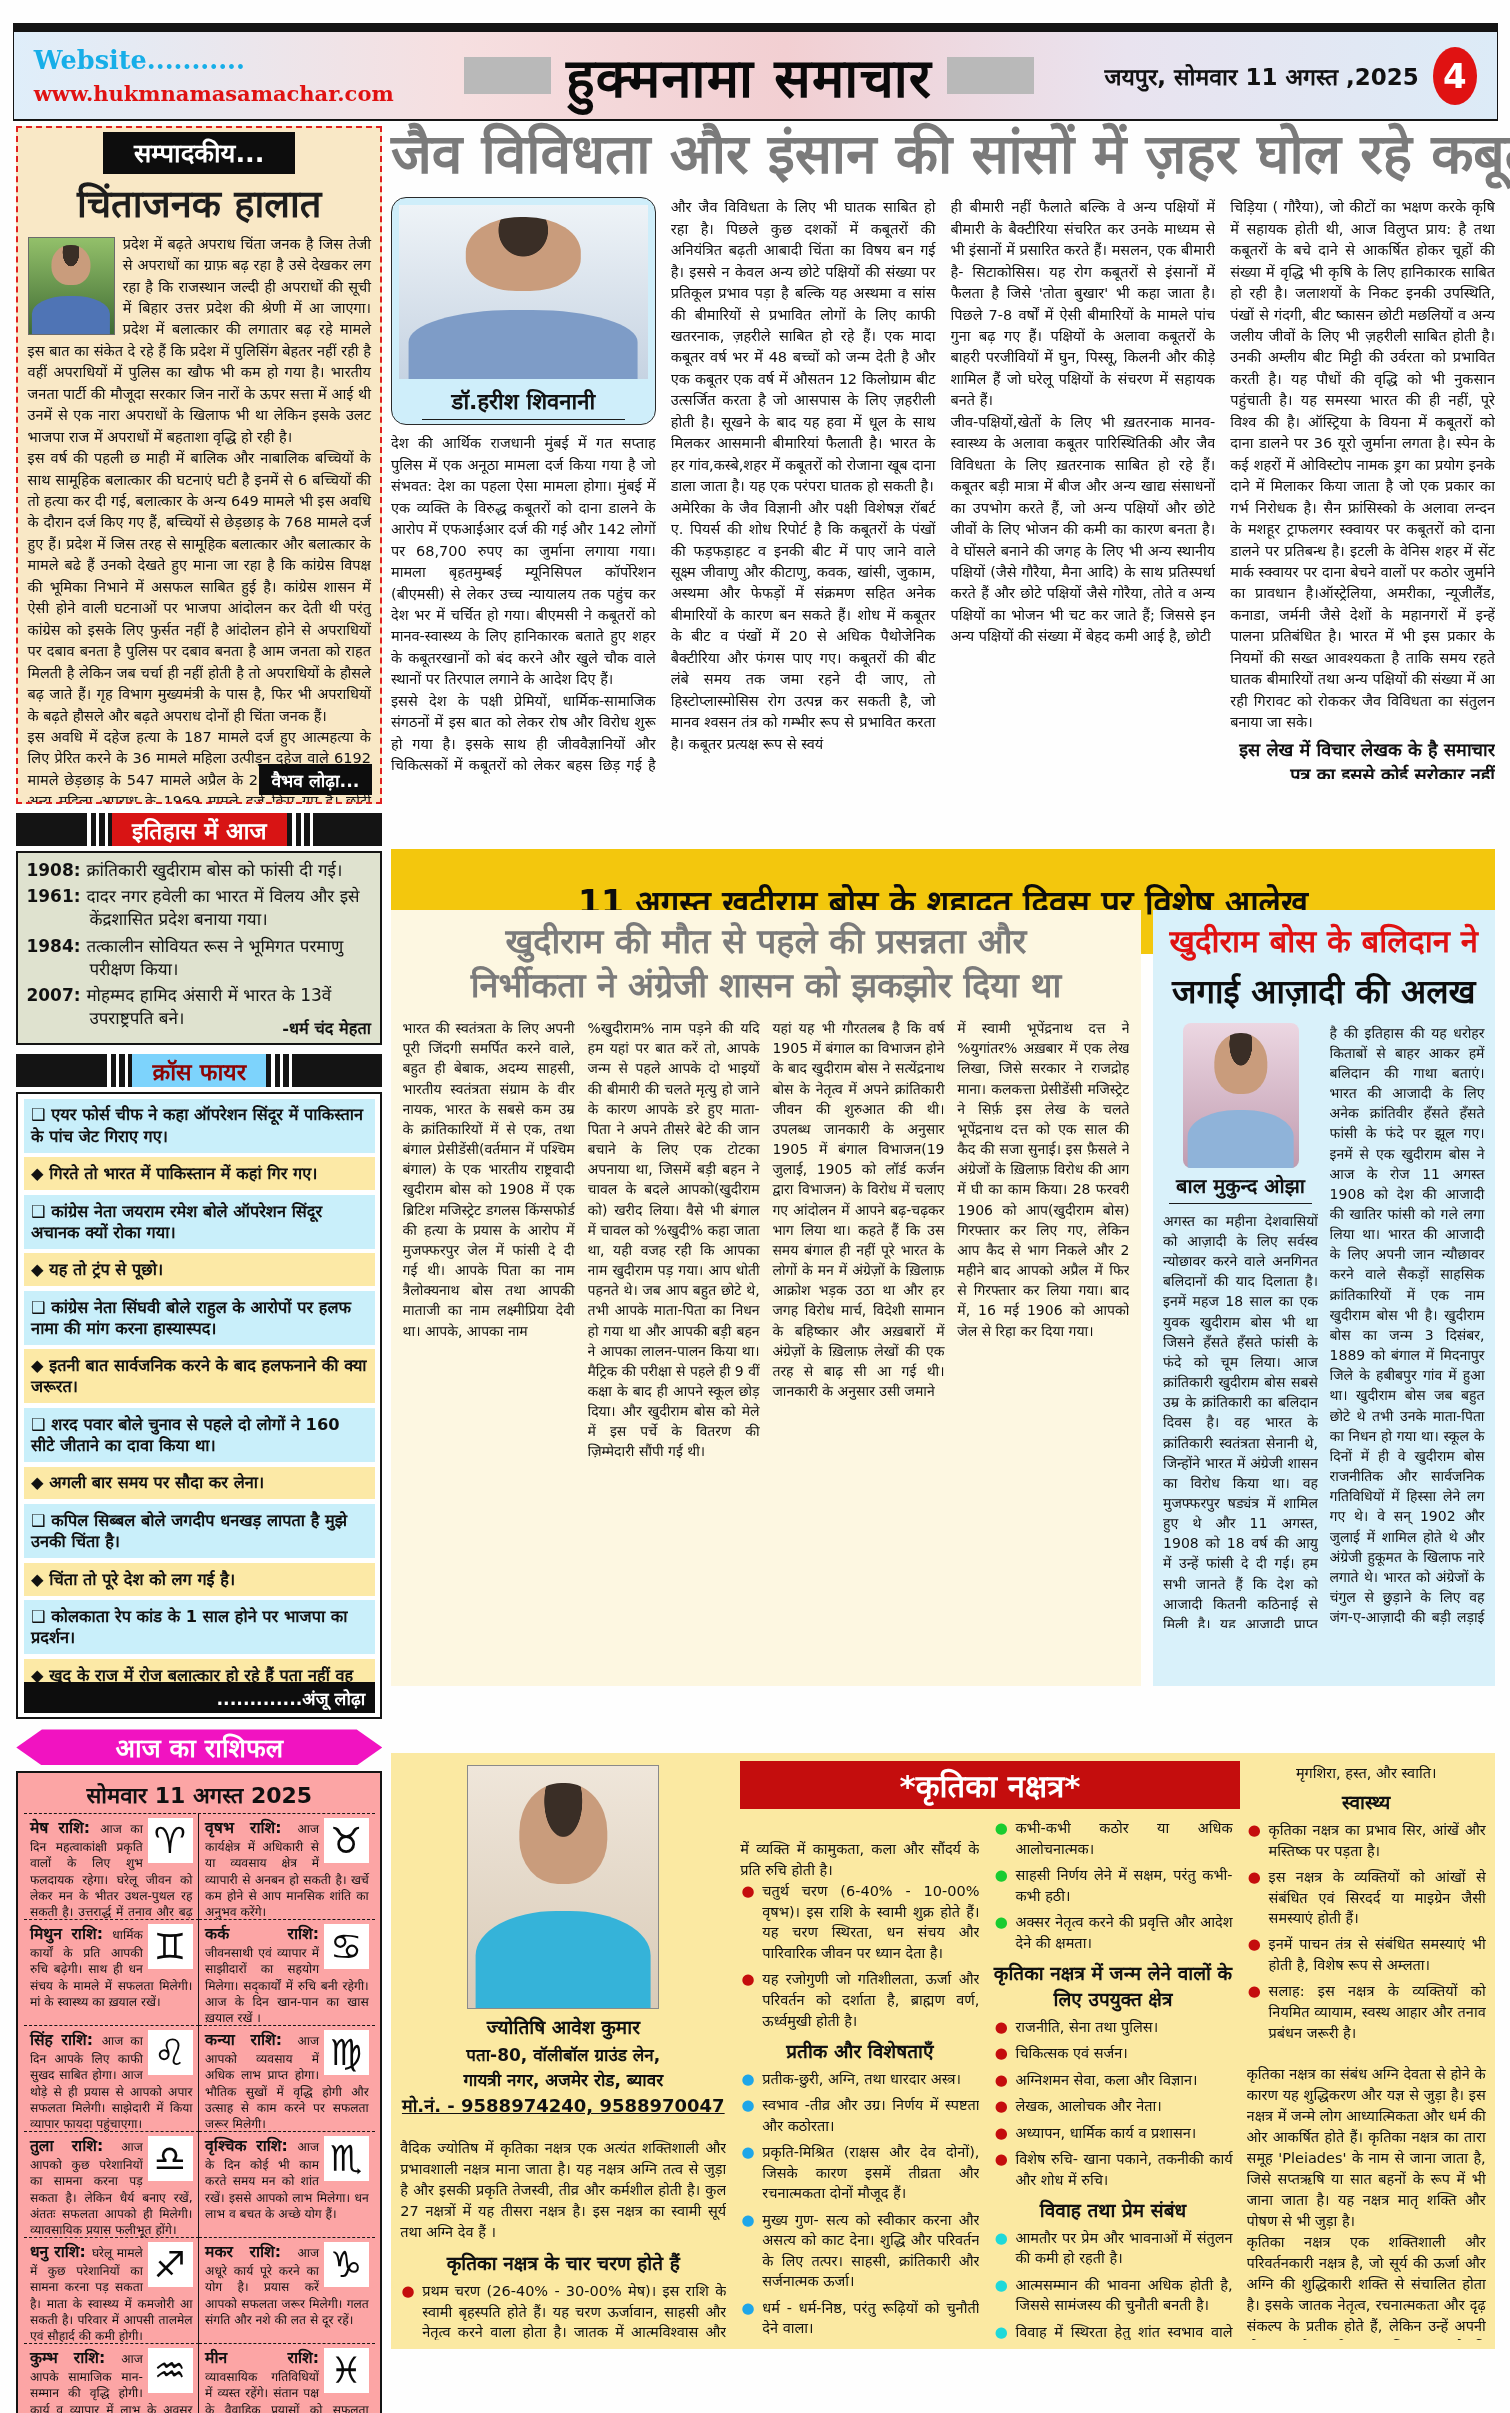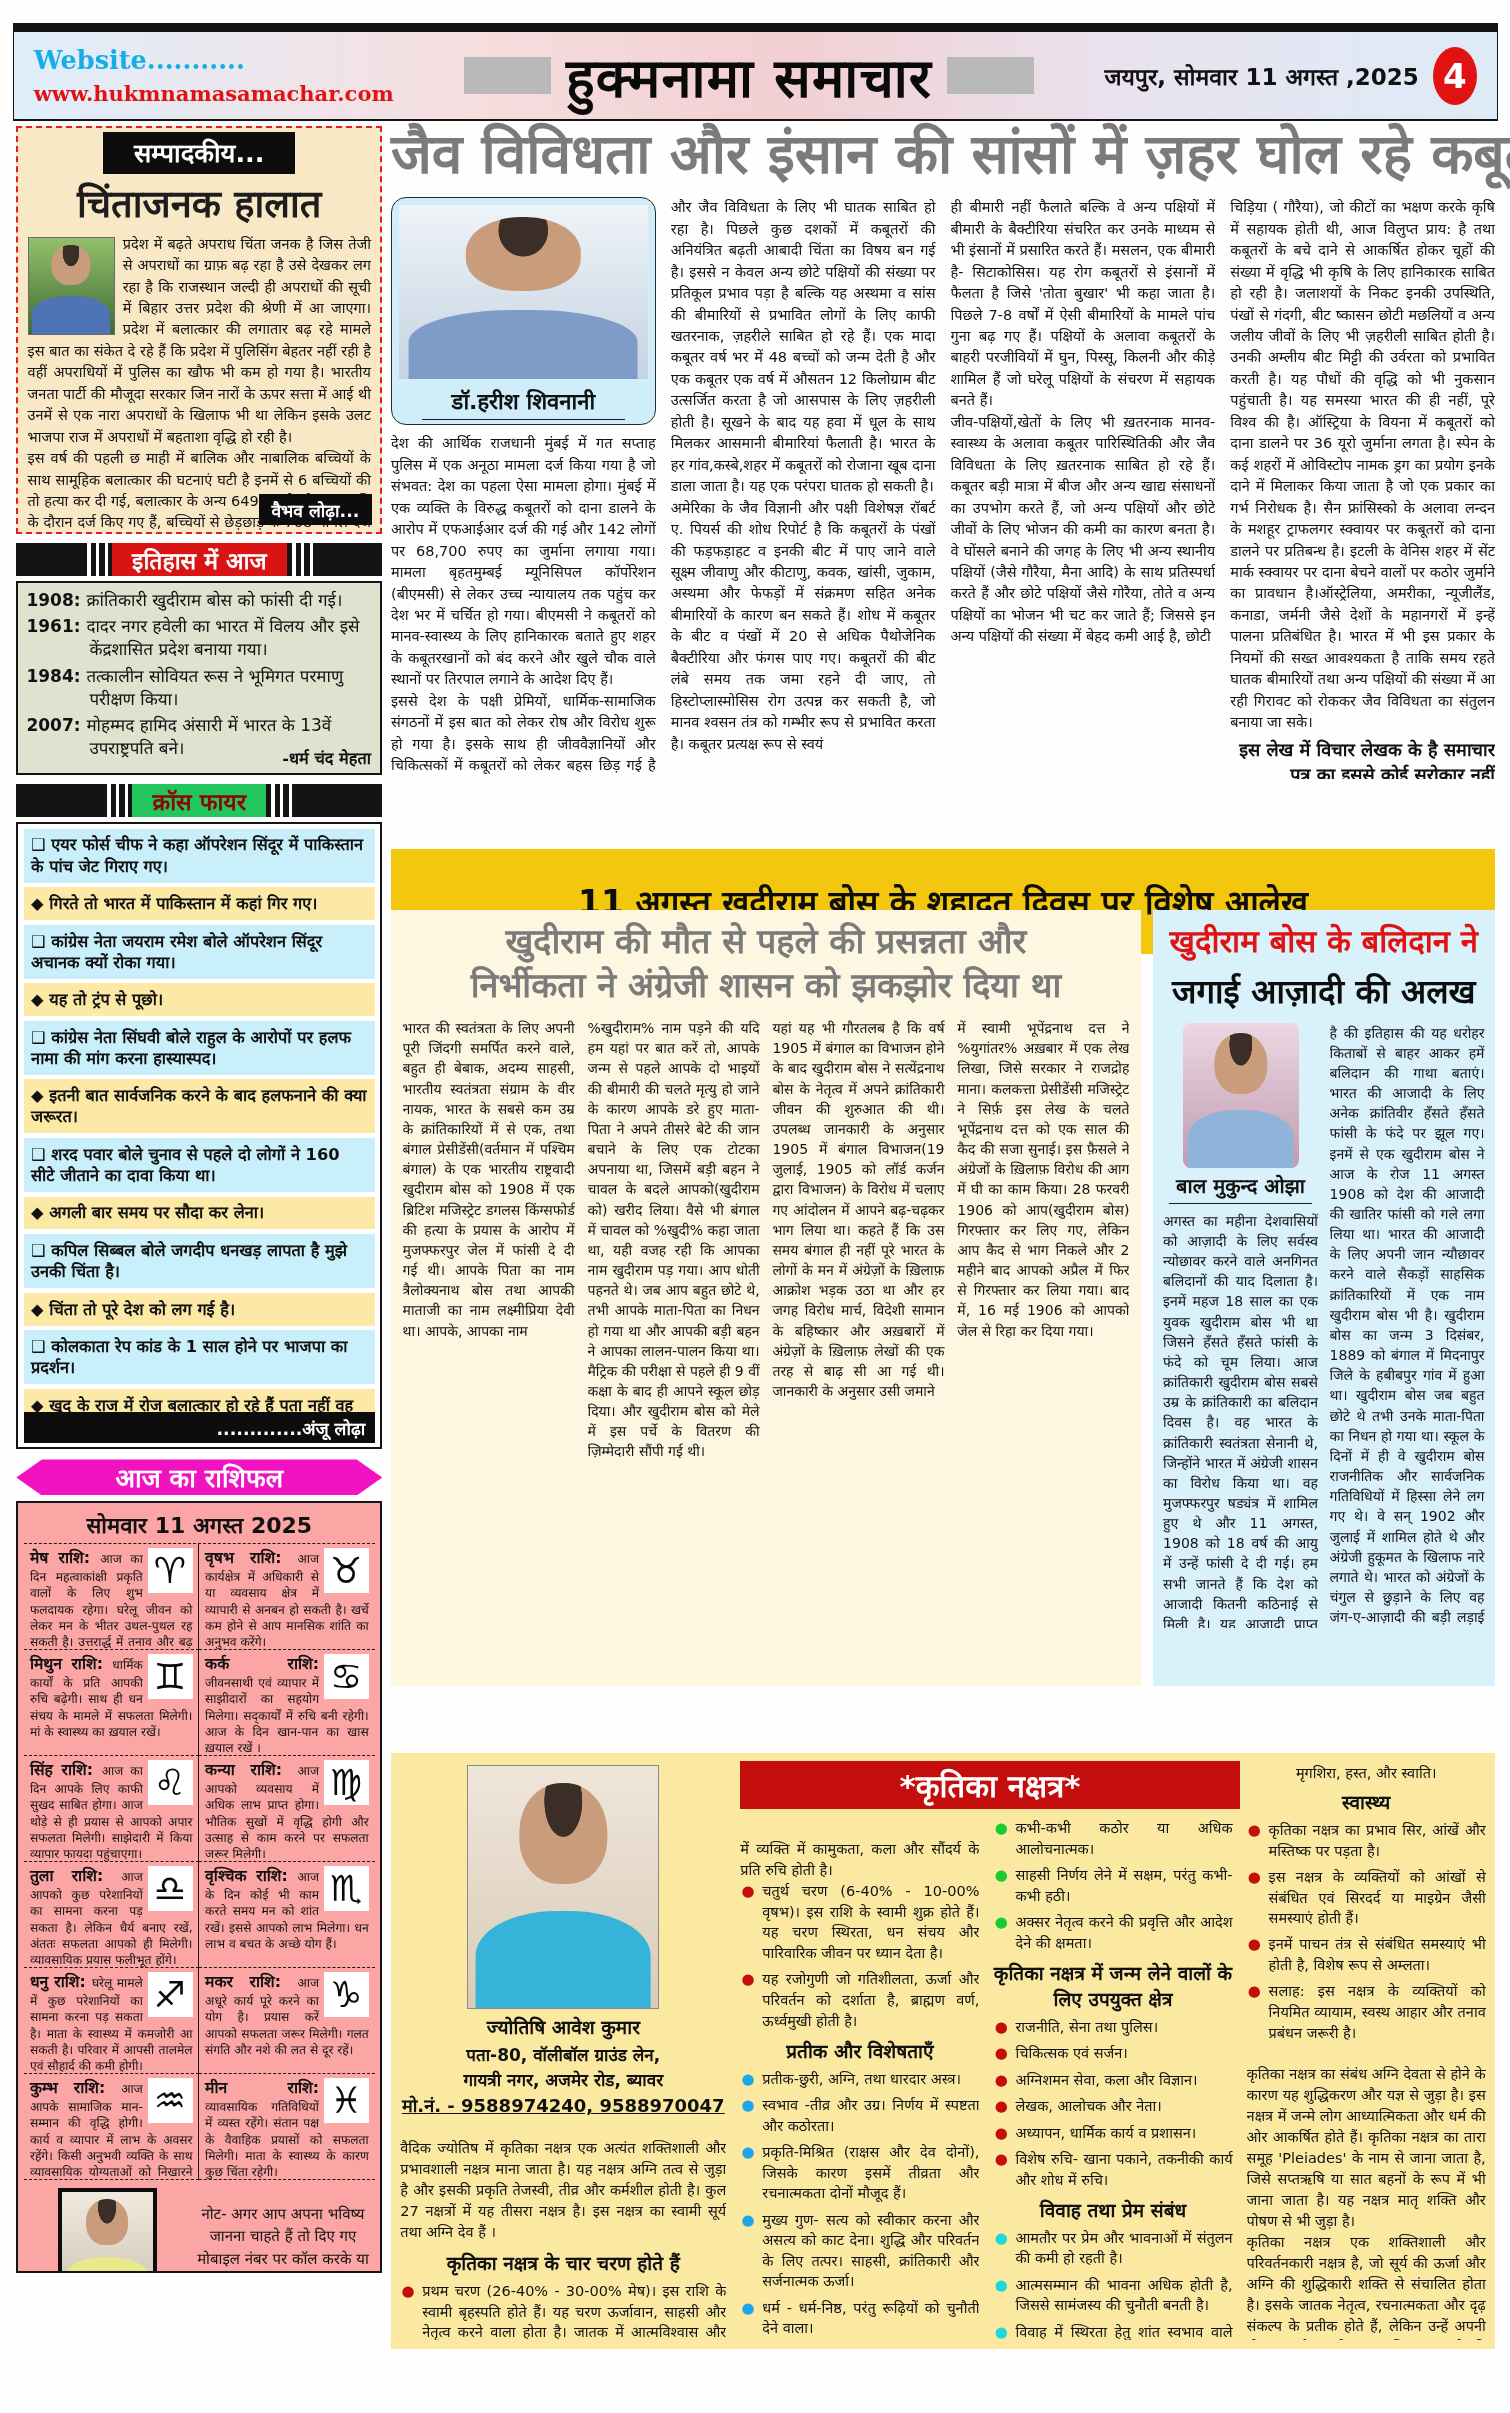--- a/index.html
+++ b/index.html
@@ -19,36 +19,36 @@
   .gray-block { width:87px; height:37px; background:#b9b9b9; display:inline-block; }
   .masthead { font-size:54px; font-weight:800; color:#0a0a0a; letter-spacing:1.2px; white-space:nowrap; }
   .hdr-right { display:flex; align-items:center; gap:14px; }
   .dateline { font-size:23px; font-weight:800; white-space:nowrap; }
   .pagenum { width:44px; height:58px; background:#e01212; color:#fff; border-radius:50%;
              display:flex; align-items:center; justify-content:center; font-size:34px; font-weight:800; }
 
   
   .leftcol { position:absolute; left:16.3px; top:126px; width:366px; }
 
-  .edbox { position:relative; height:408px; overflow:hidden; background:#f9e8c6;
+  .edbox { position:relative; height:678px; overflow:hidden; background:#f9e8c6;
            border:2.9px dashed #e02020; padding:5.8px 9.3px 8.1px; }
   .edbanner { position:relative; margin:-2.3px auto 2.3px; width:192px; background:#0d0d0d; color:#fff;
               font-size:25.6px; font-weight:800; text-align:center; padding:3.5px 0; }
   .edtitle { font-size:38px; font-weight:800; text-align:center; color:#1d1d1d; margin:2.3px 0 5.8px; }
   .edphoto { float:left; width:87px; height:98px; margin:3.5px 8.1px 3.5px 0; border:1.2px solid #6b6b6b; }
   .edbody { font-size:13.4px; line-height:1.42; text-align:justify; white-space:pre-line; }
   .edsign { position:absolute; right:8.1px; bottom:7px; background:#0d0d0d; color:#fff;
             font-size:17.4px; font-weight:800; padding:3.5px 12.8px; }
 
   .ribbon { display:flex; align-items:stretch; height:33px; margin:9.3px 0 4.7px; }
   .ribbon .bar { flex:1; background:#141414; }
   .ribbon .stripes { width:30px; background:repeating-linear-gradient(90deg,#141414 0 5.2px,#ffffff 5.2px 8.7px); }
   .ribbon .rtitle { display:flex; align-items:center; padding:0 20px; font-size:23px; font-weight:800; white-space:nowrap; }
   .rtitle.redbg { background:#d81414; color:#ffffff; }
-  .rtitle.magbg { background:#22c55e; color:#8c0404; }
+  .rtitle.magbg { background:#7dd3fc; color:#8c0404; }
 
   .histbox { height:194px; overflow:hidden; background:#dfe2cf; border:2.9px solid #141414; padding:5.8px 8.1px 3.5px; position:relative; }
   .hitem { font-size:17px; line-height:1.35; margin-bottom:3.5px; padding-left:63px; text-indent:-63px; }
   .hitem .yr { font-weight:800; }
   .hattr { position:absolute; right:9.3px; bottom:3.5px; font-size:16.3px; font-weight:800; }
 
   .cfbox { height:627px; overflow:hidden; background:#ffffff; border:2.9px solid #141414; padding:4.7px 5.8px; position:relative; }
   .cfitem { font-size:16.3px; font-weight:800; line-height:1.3; padding:5.8px 7px; margin-bottom:4.7px; }
   .cfitem.q { background:#c9effa; }
   .cfitem.a { background:#fce9a6; }

